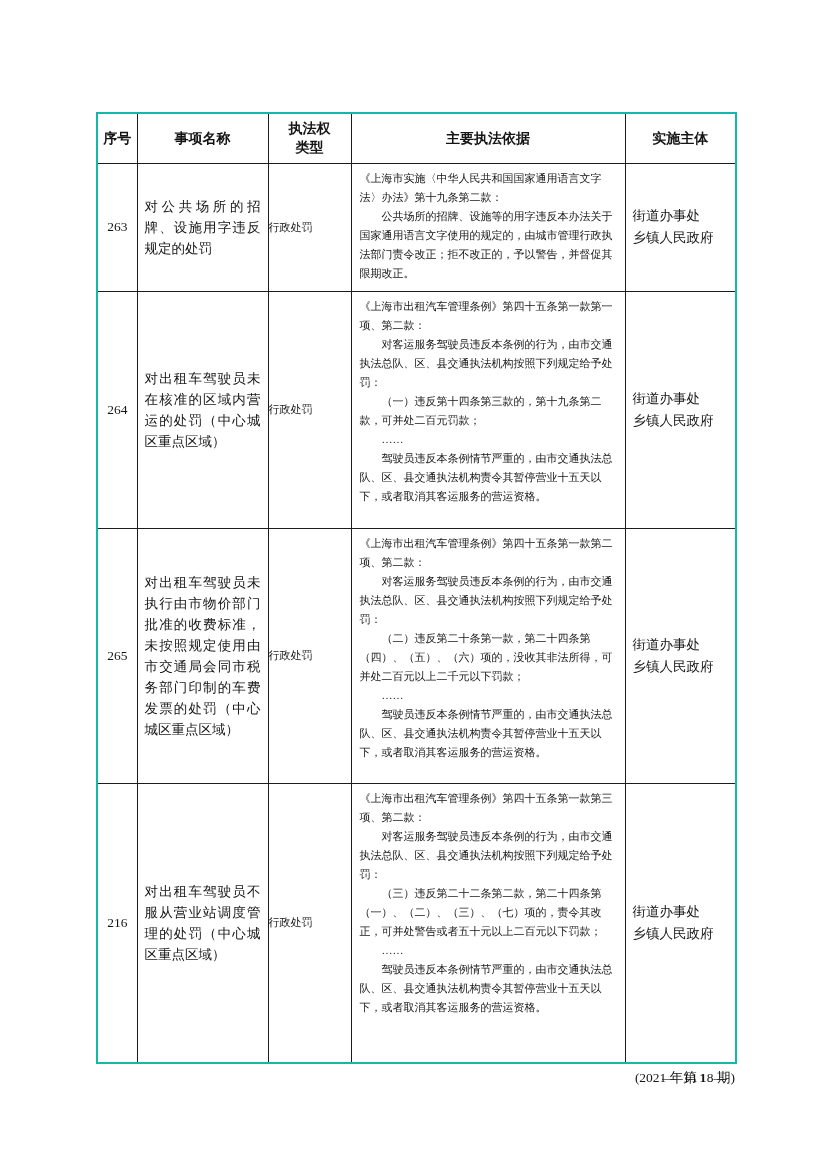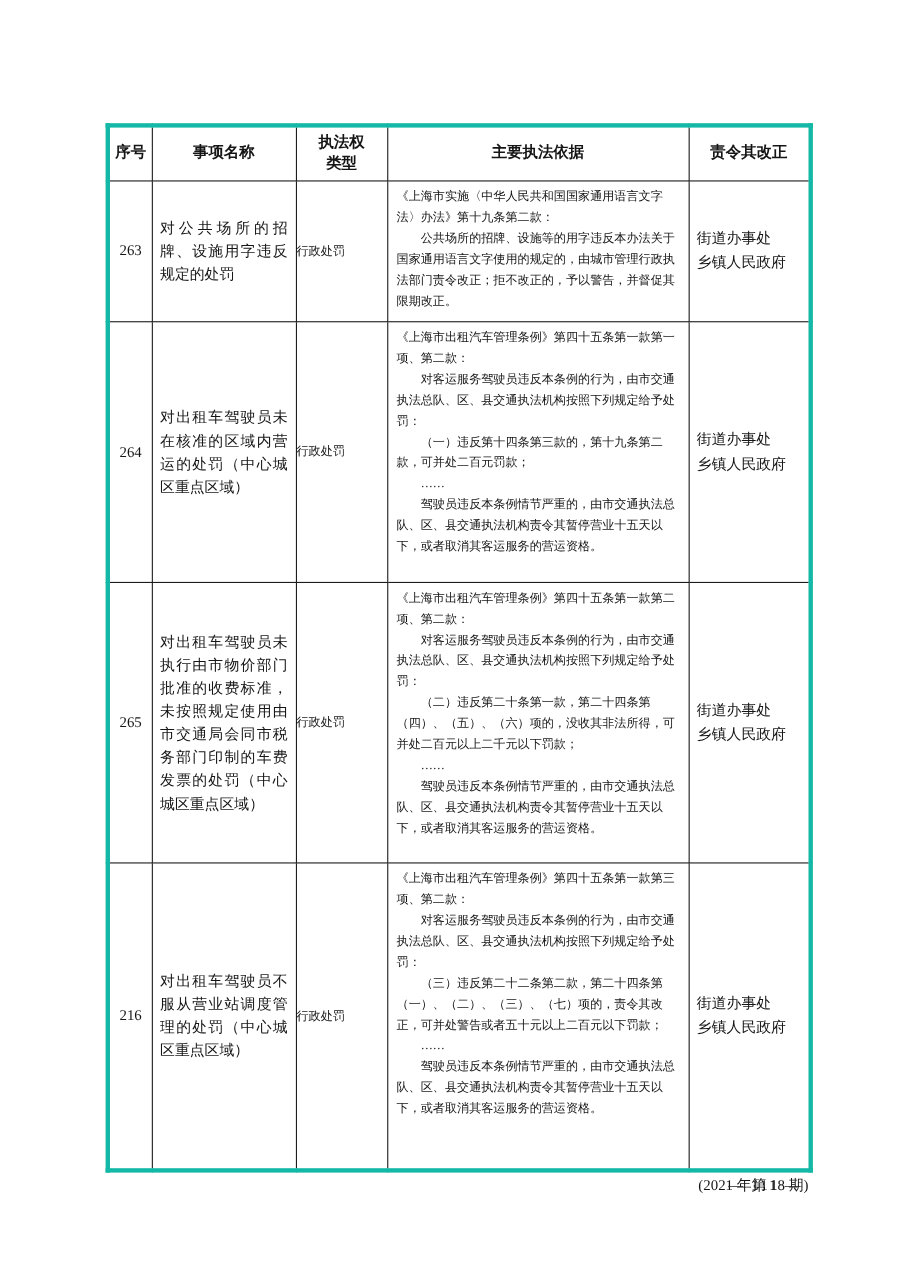--- a/index.html
+++ b/index.html
@@ -12,21 +12,21 @@
     color: #151515;
     overflow: hidden;
   }
   table.doc-table {
     position: absolute;
     left: 96px;
     top: 112px;
     width: 639px;
     border-collapse: collapse;
     table-layout: fixed;
-    border: 4px solid #14b8a6;
+    border: 2px solid #14b8a6;
   }
   .doc-table th, .doc-table td {
     border: 1px solid #1c1c1c;
     padding: 0;
     box-sizing: border-box;
   }
   .doc-table th {
     height: 50px;
     font-size: 14px;
     font-weight: bold;
@@ -106,21 +106,21 @@
       <col style="width:274px">
       <col style="width:111px">
     </colgroup>
     <thead>
       <tr>
         <th>序号</th>
         <th>事项名称</th>
         <th>执法权
 类型</th>
         <th>主要执法依据</th>
-        <th>责令其改正</th>
+        <th>实施主体</th>
       </tr>
     </thead>
     <tbody>
 
       <tr class="row-263">
         <td class="cell-id">263</td>
         <td class="cell-name">对公共场所的招牌、设施用字违反规定的处罚</td>
         <td class="cell-type">行政处罚</td>
         <td class="cell-basis">
           <p class="basis-p">《上海市实施〈中华人民共和国国家通用语言文字法〉办法》第十九条第二款：</p>

